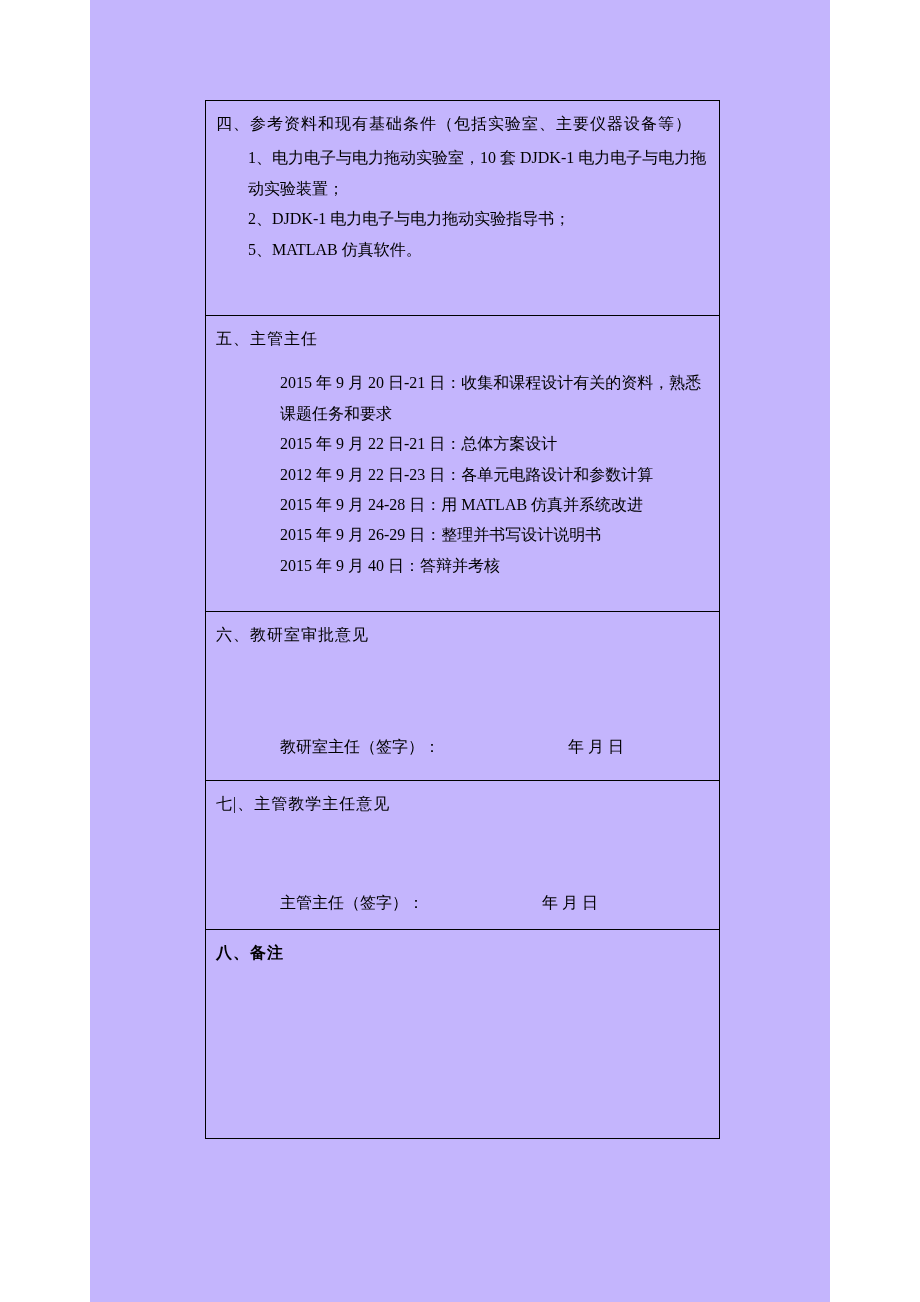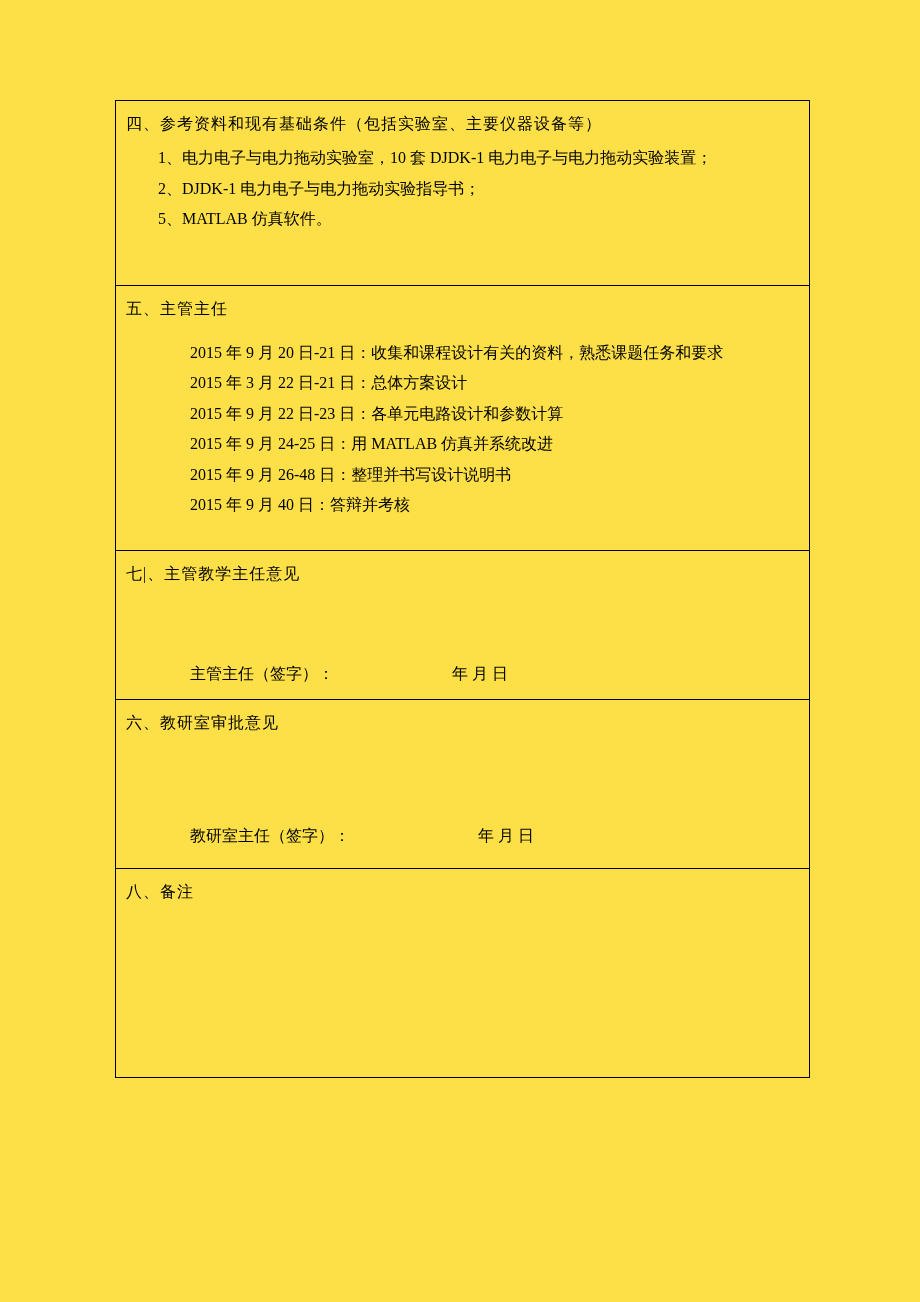--- a/index.html
+++ b/index.html
@@ -5,26 +5,26 @@
   body {
     margin: 0;
     padding: 0;
     background: #ffffff;
     font-family: "SimSun", "宋体", serif;
     font-size: 16px;
     color: #000000;
     line-height: 1.9;
   }
   .page {
-    width: 920px;
+    width: 740px;
     min-height: 1302px;
     margin: 0 auto;
     padding: 100px 110px 60px 115px;
     box-sizing: border-box;
-    background: #fde047;
+    background: #c4b5fd;
   }
   .doc-table {
     border-collapse: collapse;
     width: 100%;
     table-layout: fixed;
   }
   .doc-table td {
     border: 1px solid #000000;
     padding: 8px 10px 10px 10px;
     vertical-align: top;
@@ -45,21 +45,21 @@
     margin-top: 18px;
   }
   .sig-line-below {
     padding-left: 4em;
     margin-top: 10px;
   }
   .cell-section4 { height: auto; }
   .cell-section5 { height: auto; }
   .cell-section6 { height: 150px; }
   .cell-section7 { height: 130px; }
-  .cell-section8 { height: 190px; }
+  .cell-section8 { height: 190px; font-weight: bold; }
   .footer-sign {
     margin-top: 18px;
     padding-left: 3em;
   }
   .date-spaced {
     display: inline-block;
   }
 </style>
 </head>
 <body>
@@ -75,46 +75,46 @@
         <div class="indent-1">2、DJDK-1 电力电子与电力拖动实验指导书；</div>
         <div class="indent-1">5、MATLAB 仿真软件。</div>
         <div style="height:40px"></div>
       </td>
     </tr>
     <tr>
       <td class="cell-section5">
         <div class="section-heading">五、主管主任</div>
         <div style="height:10px"></div>
         <div class="indent-2">2015 年 9 月 20 日-21 日：收集和课程设计有关的资料，熟悉课题任务和要求</div>
-        <div class="indent-2">2015 年 3 月 22 日-21 日：总体方案设计</div>
-        <div class="indent-2">2015 年 9 月 22 日-23 日：各单元电路设计和参数计算</div>
-        <div class="indent-2">2015 年 9 月 24-25 日：用 MATLAB 仿真并系统改进</div>
-        <div class="indent-2">2015 年 9 月 26-48 日：整理并书写设计说明书</div>
+        <div class="indent-2">2015 年 9 月 22 日-21 日：总体方案设计</div>
+        <div class="indent-2">2012 年 9 月 22 日-23 日：各单元电路设计和参数计算</div>
+        <div class="indent-2">2015 年 9 月 24-28 日：用 MATLAB 仿真并系统改进</div>
+        <div class="indent-2">2015 年 9 月 26-29 日：整理并书写设计说明书</div>
         <div class="indent-2">2015 年 9 月 40 日：答辩并考核</div>
         <div style="height:20px"></div>
+      </td>
+    </tr>
+    <tr>
+      <td class="cell-section6">
+        <div class="section-heading">六、教研室审批意见</div>
+        <div style="height:60px"></div>
+        <div class="sig-line">
+          <span>教研室主任（签字）：</span>
+          <span style="display:inline-block; width:120px;"></span>
+          <span class="date-spaced">年   月   日</span>
+        </div>
       </td>
     </tr>
     <tr>
       <td class="cell-section7">
         <div class="section-heading">七|、主管教学主任意见</div>
         <div style="height:55px"></div>
         <div class="sig-line-below">
           <span>主管主任（签字）：</span>
           <span style="display:inline-block; width:110px;"></span>
-          <span class="date-spaced">年   月   日</span>
-        </div>
-      </td>
-    </tr>
-    <tr>
-      <td class="cell-section6">
-        <div class="section-heading">六、教研室审批意见</div>
-        <div style="height:60px"></div>
-        <div class="sig-line">
-          <span>教研室主任（签字）：</span>
-          <span style="display:inline-block; width:120px;"></span>
           <span class="date-spaced">年   月   日</span>
         </div>
       </td>
     </tr>
     <tr>
       <td class="cell-section8">
         <div class="section-heading">八、备注</div>
       </td>
     </tr>
   </tbody>

